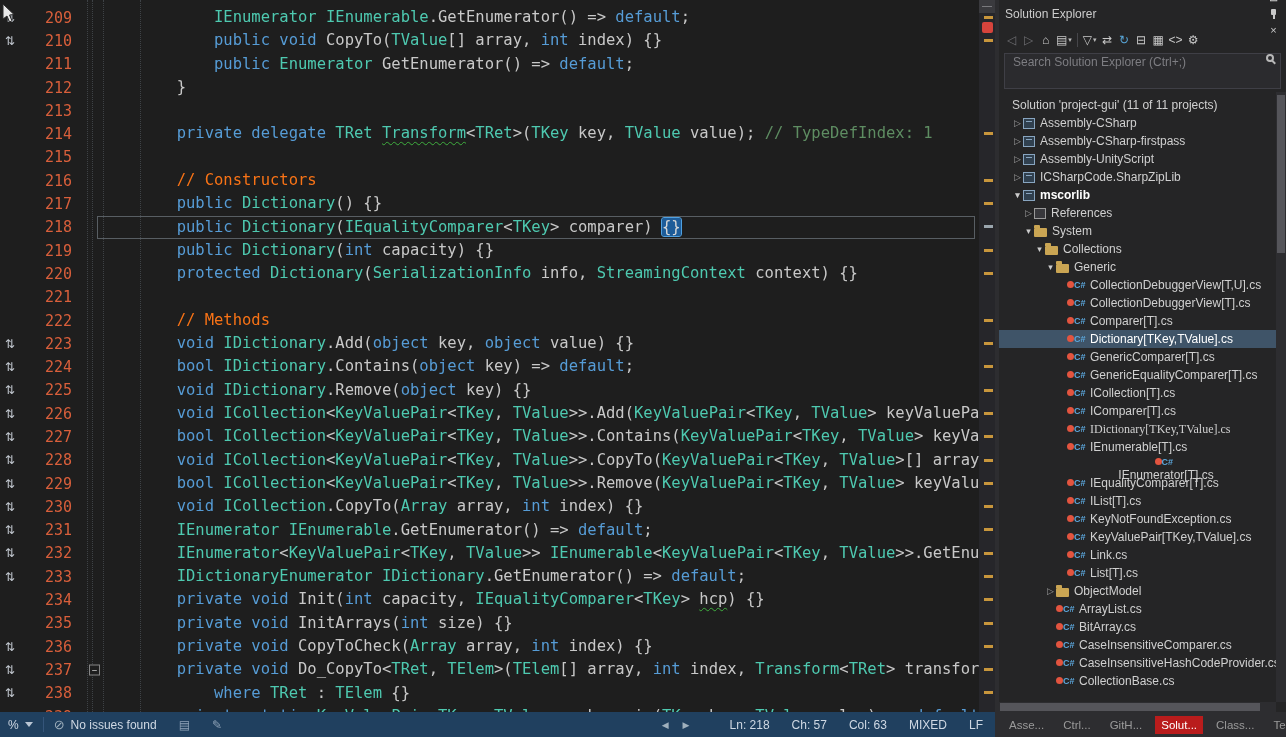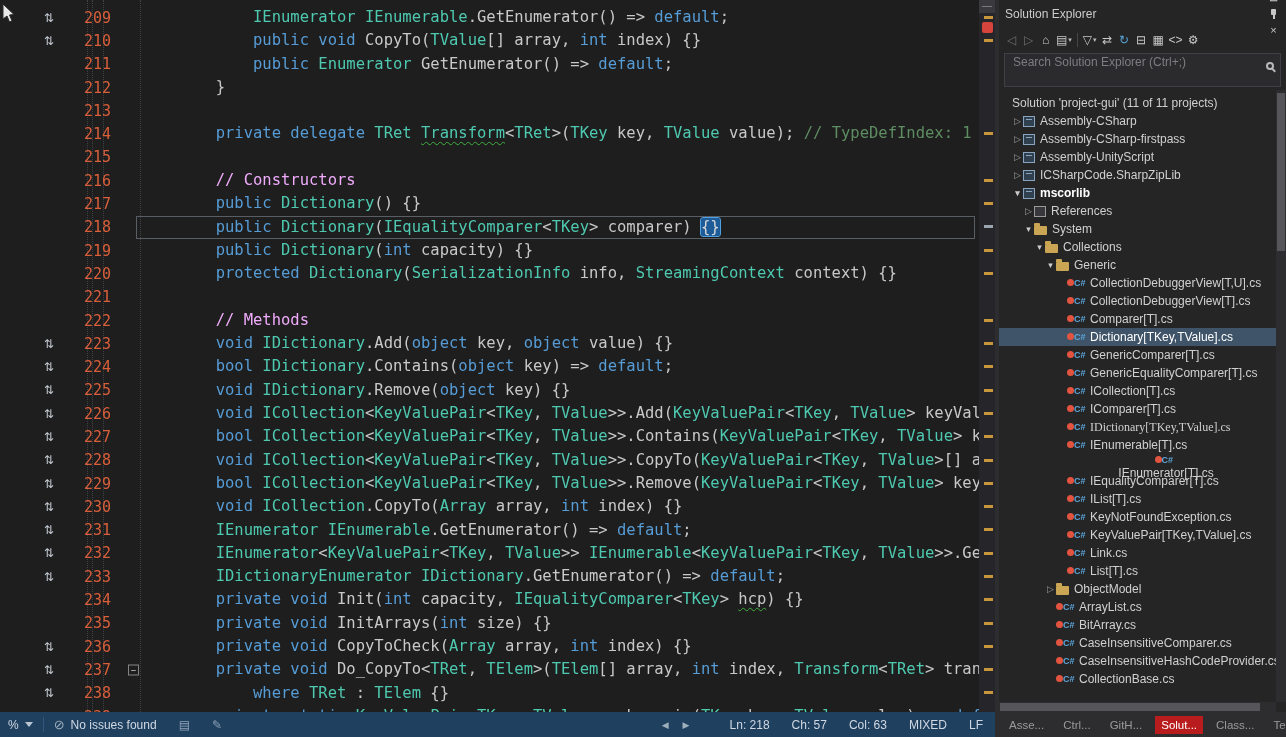--- a/index.html
+++ b/index.html
@@ -4,33 +4,33 @@
 <style>
   * { box-sizing: border-box; }
   html,body { margin:0; padding:0; background:#1e1e1e; }
   body { width:1286px; height:737px; overflow:hidden; font-family:"Liberation Sans",sans-serif; }
   #app { position:relative; width:1286px; height:737px; display:flex; flex-direction:column; }
   .main { display:flex; height:712px; }
 
   
   .editor { position:relative; width:995px; background:#1e1e1e; overflow:hidden; }
   .guide { position:absolute; top:0; bottom:0; width:0; border-left:1px dotted #3e4246; z-index:0; }
-  .lines { position:absolute; top:6px; left:0; width:979px; z-index:1;padding-left:39px; }
+  .lines { position:absolute; top:6px; left:0; width:979px; z-index:1; }
   .line { display:flex; height:23.3px; position:relative; align-items:center; }
   .line.current::after { content:""; position:absolute; left:97px; right:4px; top:0; bottom:0;
     border:1px solid #585e63; pointer-events:none; }
   .gicon { width:26px; padding-left:5px; color:#c5cbd3; font-size:12px; flex:none; }
   .lnum { width:46px; text-align:right; color:#d95f3b; font:15px "DejaVu Sans Mono",monospace; flex:none; }
   .lmargin { width:30px; position:relative; flex:none; height:100%; }
   .foldbox { position:absolute; left:17px; top:50%; transform:translateY(-50%); width:11px; height:11px;
     border:1px solid #858585; background:#1e1e1e; color:#cccccc; font:9px/9px "DejaVu Sans Mono",monospace;
     text-align:center; z-index:2; }
   .code { flex:1; white-space:pre; overflow:hidden; font:15.5px/23.3px "DejaVu Sans Mono",monospace; color:#c8c8c8; }
   .tok-k { color:#569cd6; } .tok-t { color:#4ec9b0; } .tok-p { color:#c8c8c8; } .tok-m { color:#c9c9c9; }
-  .tok-c { color:#f0abfc; } .tok-d { color:#5e8d62; }
+  .tok-c { color:#f97316; } .tok-d { color:#5e8d62; }
   .tok-sq { color:#4ec9b0; text-decoration:underline wavy #3fae3f 1px; text-underline-offset:3px; }
   .tok-u  { color:#c8c8c8; text-decoration:underline wavy #3fae3f 1px; text-underline-offset:3px; }
   .tok-sel{ background:#1d5c99; outline:1px solid #4fa0e0; border-radius:2px; color:#d8d8d8; }
 
   
   .anno { position:absolute; right:0; top:0; width:16px; height:712px; background:#26262a; z-index:3; }
   .split-handle { position:absolute; right:0; top:0; width:16px; height:13px; background:#3a3a3e; }
   .split-handle::after { content:""; position:absolute; left:3px; right:3px; top:6px; height:1px; background:#7a7a7e; }
   .err-marker { position:absolute; right:2px; top:22px; width:11px; height:11px; background:#d6443c; border-radius:2px; }
   .mark { position:absolute; right:2px; width:9px; height:3px; background:#c8963c; }
@@ -45,21 +45,21 @@
   .pin-shape { position:relative; display:inline-block; width:10px; height:12px; }
   .pin-shape::before { content:""; position:absolute; left:2px; top:1px; width:5px; height:6px; background:#c8c8c8; border-radius:1px; }
   .pin-shape::after  { content:""; position:absolute; left:4px; top:7px; width:2px; height:4px; background:#c8c8c8; }
   .panel-toolbar { height:25px; display:flex; align-items:center; padding:0 4px; }
   .tb-icon { min-width:17px; padding:0 2px; height:18px; display:flex; align-items:center; justify-content:center;
     color:#c8c8c8; font-size:12px; }
   .tb-icon.dim { color:#6e6e72; } .tb-icon.accent { color:#58a6d8; }
   .tb-caret { font-size:7px; color:#b8b8b8; margin-left:1px; }
   .tb-sep { width:1px; height:14px; background:#46464a; margin:0 3px; }
   .search-row { padding:1px 5px 3px 5px; }
-  .search-box { height:22px; background:#2b2b2e; border:1px solid #3f3f46; display:flex; align-items:flex-end; padding:16px 6px; }
+  .search-box { height:36px; background:#2b2b2e; border:1px solid #3f3f46; display:flex; align-items:flex-start; padding:0 6px; }
   .search-input { flex:1; background:transparent; border:none; outline:none; color:#bbbbbb; font-size:12px; font-family:"Liberation Sans",sans-serif; }
   .search-input::placeholder { color:#7d7d82; }
   .icon-search { width:8px; height:8px; border:2px solid #b8b8b8; border-radius:50%; position:relative; margin-left:5px; flex:none; }
   .icon-search::after { content:""; position:absolute; width:5px; height:2px; background:#b8b8b8;
     transform:rotate(45deg); right:-4px; bottom:-3px; }
   .tree-wrap { flex:1; position:relative; overflow:hidden; }
   .tree { position:absolute; inset:0 10px 0 0; padding-top:4px; overflow:hidden; }
   .trow { display:flex; align-items:center; height:18px; font-size:12px; color:#d0d0d0; white-space:nowrap; }
   .trow.selected { background:#3f5468; color:#ffffff; }
   .trow.bold { font-weight:bold; color:#ffffff; }

